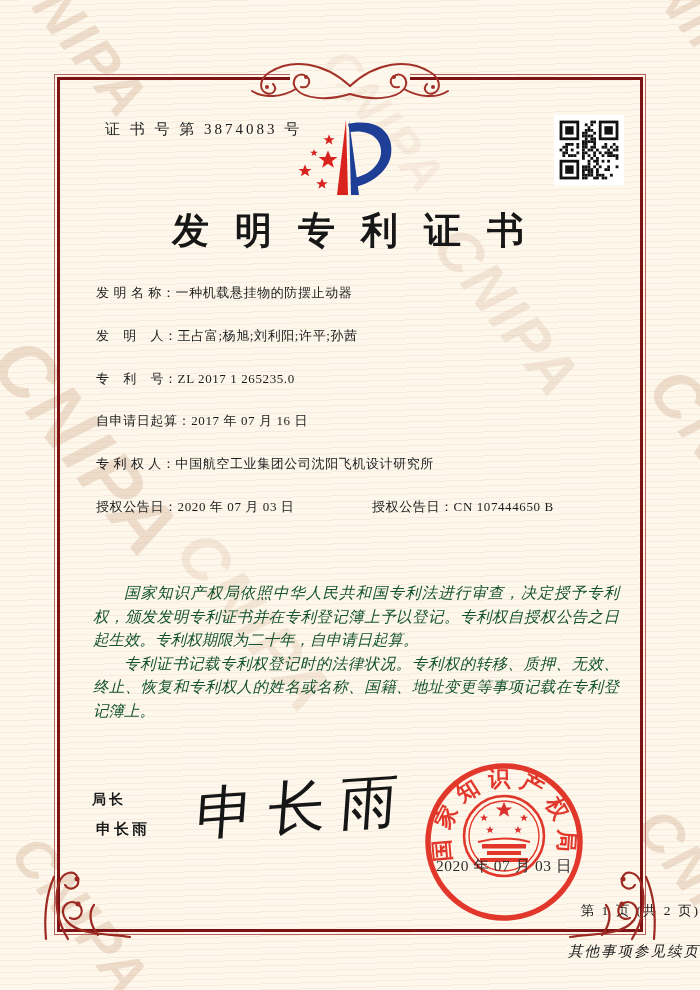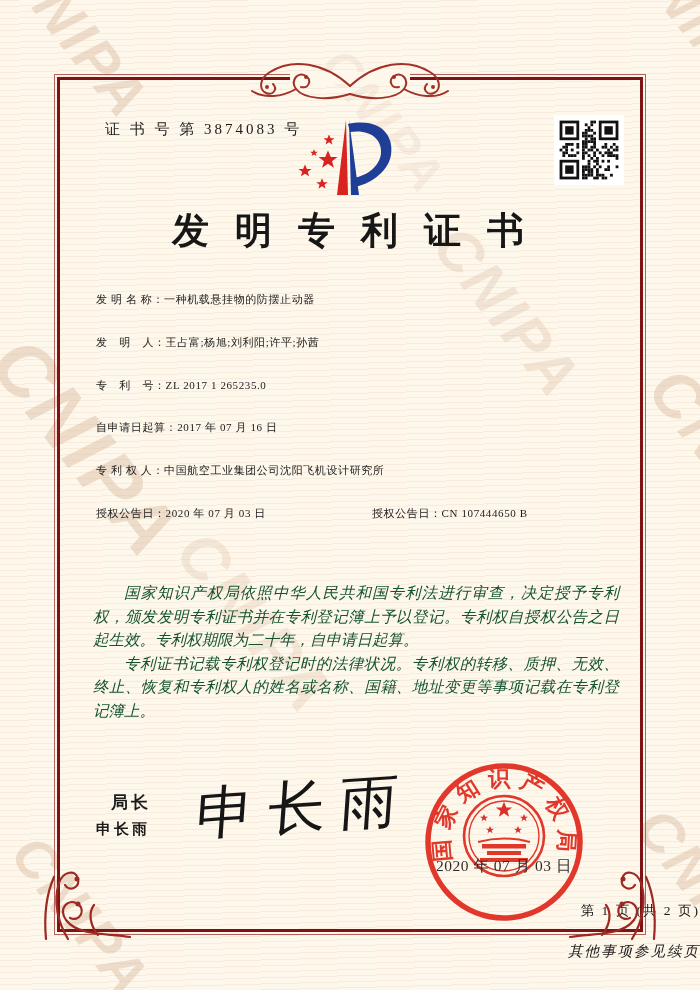--- a/index.html
+++ b/index.html
@@ -23,29 +23,29 @@
     border:3px solid #7d1315;outline:1px solid #b4625c;outline-offset:2px;z-index:2;
   }
   .content{position:absolute;inset:0;z-index:3;}
   .cert-number{position:absolute;left:96px;top:120px;font-size:15px;letter-spacing:3px;margin-left:9px;}
   .logo{position:absolute;left:295px;top:100px;}
   .qr{position:absolute;left:554px;top:115px;}
   .title{
     position:absolute;left:0;right:4px;top:206px;text-align:center;
     font-size:37px;font-weight:700;letter-spacing:26px;text-indent:26px;color:#171717;
   }
-  .fields{position:absolute;left:96px;top:292px;width:524px;font-size:11px;}
+  .fields{position:absolute;left:96px;top:284px;width:524px;font-size:13px;}
   .frow{position:relative;height:21px;margin-bottom:21.8px;white-space:nowrap;letter-spacing:0.6px;}
   .frow .pair2{position:absolute;left:276px;top:0;}
   .bodytext{
     position:absolute;left:93px;top:581px;width:526px;z-index:3;
     font-size:15.5px;line-height:23.5px;font-style:italic;text-align:justify;color:#14532d;
   }
   .bodytext p{margin:0;text-indent:2em;}
-  .sign-title{position:absolute;left:111px;top:791px;font-family:Liberation Sans, sans-serif;font-weight:700;font-size:17px;letter-spacing:3px;}
+  .sign-title{position:absolute;left:92px;top:791px;font-family:Liberation Sans, sans-serif;font-weight:700;font-size:14px;letter-spacing:3px;}
   .sign-name{position:absolute;left:96px;top:820px;font-family:"Liberation Sans","DejaVu Sans",sans-serif;font-weight:700;font-size:15px;letter-spacing:3px;}
   .sig-script{
     position:absolute;left:196px;top:768px;width:240px;z-index:4;
     font-size:58px;letter-spacing:14px;color:#161616;font-weight:500;
     transform:rotate(-4deg) skewX(-8deg);white-space:nowrap;
   }
   .seal{position:absolute;left:414px;top:752px;z-index:5;opacity:0.93;}
   .page-number{position:absolute;left:0;right:0;top:902px;text-align:right;font-size:13.5px;letter-spacing:2px;z-index:3;}
   .footer-note{position:absolute;left:0;right:0;top:942px;text-align:right;font-size:14.5px;font-style:italic;letter-spacing:2px;z-index:3;}
   .ornament{position:absolute;z-index:4;pointer-events:none;}

